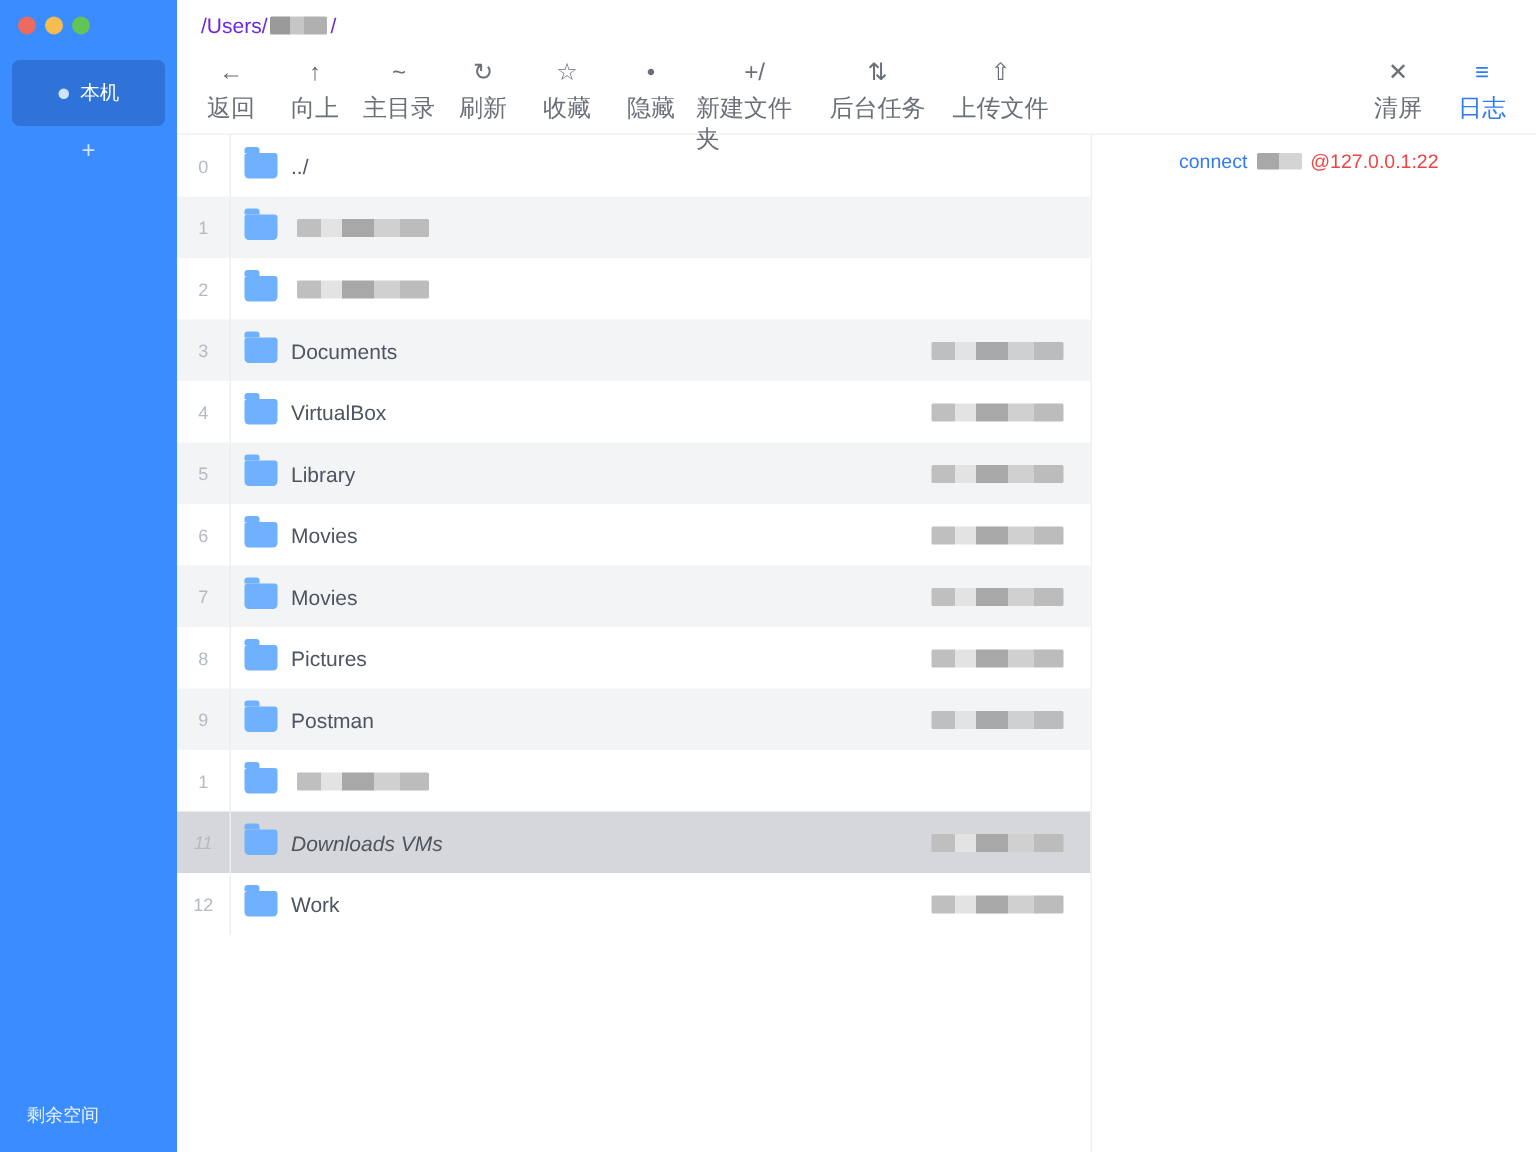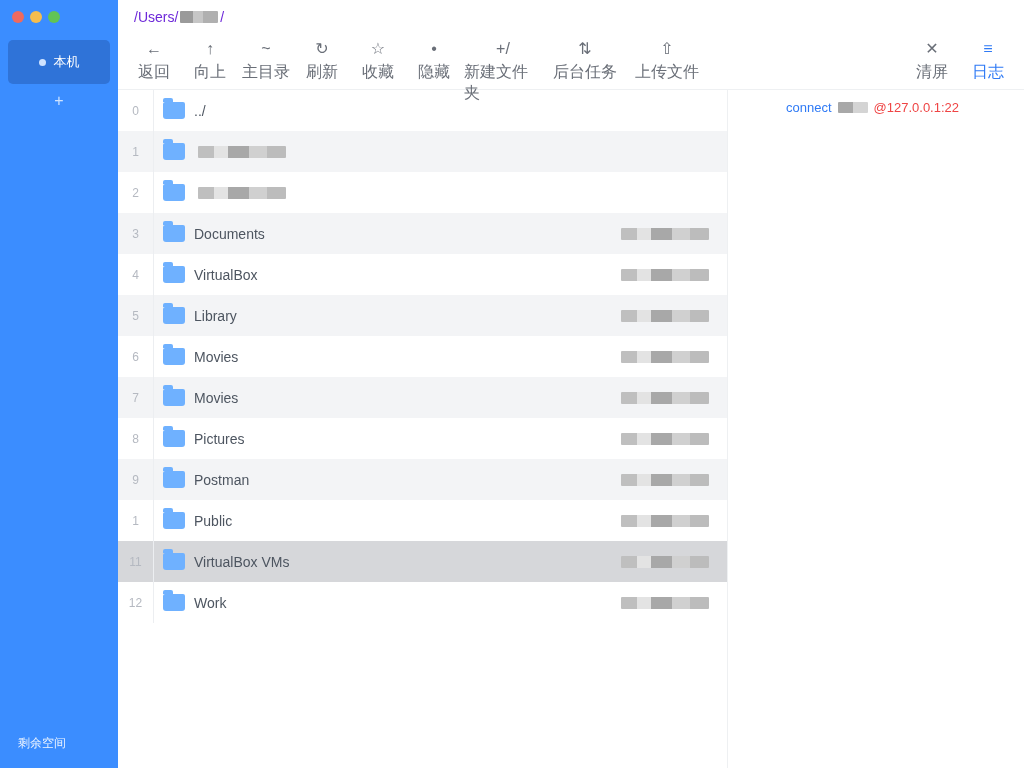--- a/index.html
+++ b/index.html
@@ -32,21 +32,21 @@
   .tbtn .ic { height: 18px; display: flex; align-items: center; justify-content: center; font-size: 16px; line-height: 1; }
   .tbtn .lbl { font-size: 16px; }
   .tbtn.active { color: #2f7af5; }
 
   .content { flex: 1; display: flex; min-height: 0; }
 
   
   .filelist { width: 610px; overflow-y: auto; border-right: 1px solid #eef0f2; }
   .row { display: flex; align-items: center; height: 41px; }
   .row.alt { background: #f3f4f6; }
-  .row.sel { background: #d6d7da; }
+  .row.sel { background: #d6d7da; font-style: italic; }
   .idx { width: 36px; text-align: center; color: #b5b9c1; font-size: 12px; border-right: 1px solid #eceef1; height: 100%; display:flex; align-items:center; justify-content:center; }
   .ficon { width: 40px; display:flex; align-items:center; justify-content:center; }
   .folder { width: 22px; height: 17px; background:#6fb1ff; border-radius:2px 2px 3px 3px; position:relative; }
   .folder::before { content:""; position:absolute; top:-4px; left:0; width:10px; height:4px; background:#6fb1ff; border-radius:2px 2px 0 0; }
   .fname { flex:1; font-size:14px; color:#4d5560; padding-right:8px; white-space:nowrap; overflow:hidden; text-overflow:ellipsis; }
   .fmeta { width: 110px; padding-right: 18px; display:flex; justify-content:flex-end; }
   .mask { width: 88px; height: 12px; background: linear-gradient(90deg,#bfbfbf 0 18%,#e3e3e3 18% 34%,#a8a8a8 34% 58%,#d0d0d0 58% 78%,#bcbcbc 78% 100%); border-radius:1px; }
 
   
   .logpanel { flex:1; padding: 10px 14px; font-size: 13px; }
@@ -230,31 +230,30 @@
             <div class="fname">Postman</div>
             <div class="fmeta">
               <div class="mask"></div>
             </div>
           </div>
           <div class="row">
             <div class="idx">1</div>
             <div class="ficon">
               <div class="folder"></div>
             </div>
-            <div class="fname">Public</div>
             <div class="fmeta">
               <div class="mask"></div>
             </div>
           </div>
           <div class="row alt sel">
             <div class="idx">11</div>
             <div class="ficon">
               <div class="folder"></div>
             </div>
-            <div class="fname">VirtualBox VMs</div>
+            <div class="fname">Downloads VMs</div>
             <div class="fmeta">
               <div class="mask"></div>
             </div>
           </div>
           <div class="row">
             <div class="idx">12</div>
             <div class="ficon">
               <div class="folder"></div>
             </div>
             <div class="fname">Work</div>

